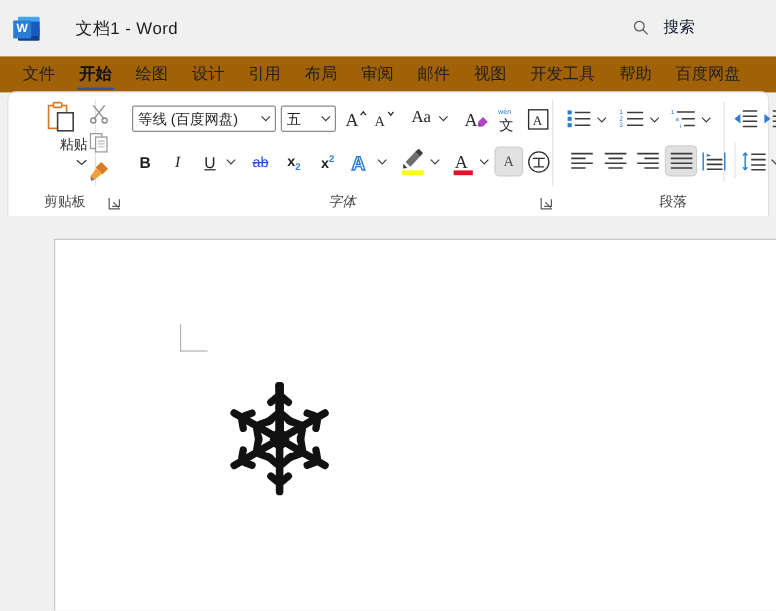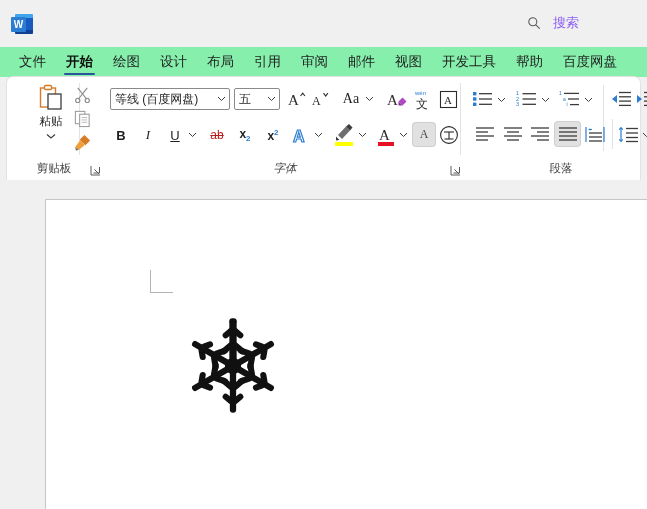--- a/index.html
+++ b/index.html
@@ -34,26 +34,26 @@
     font-family:"Liberation Sans",sans-serif;
   }
   .doc-title{
     margin-left:30px;font-size:14px;color:#1b1b1b;letter-spacing:.4px;white-space:nowrap;
   }
   .search-box{
     position:absolute;left:527px;top:9px;width:120px;height:27px;
     display:flex;align-items:center;
   }
   .search-ico{width:14px;height:14px;flex:0 0 auto;margin-right:12px;}
-  .search-ph{font-size:13px;color:#8b5cf6;}
+  .search-ph{font-size:13px;color:#0f172a;}
 
   
   .tabstrip{
     position:absolute;left:0;top:47px;width:647px;height:30px;
-    background:#86efac;display:flex;align-items:center;
+    background:#a16207;display:flex;align-items:center;
   }
   .tab{
     position:relative;height:30px;line-height:30px;padding:0 9px;margin:0 1px;
     font-size:13.5px;color:#1f1f1f;white-space:nowrap;cursor:default;
   }
   .tab.first{margin-left:10px;}
   .tab.active{font-weight:bold;color:#0f0f0f;}
   .tab.active::after{
     content:"";position:absolute;left:7px;right:7px;bottom:2px;height:2px;background:#2b579a;border-radius:1px;
   }
@@ -67,21 +67,21 @@
   .ribbon-inner{position:absolute;left:0;top:0;right:0;height:103px;}
   .grp-divider{position:absolute;top:6px;width:1px;height:72px;background:#e3e3e3;}
   .grp-label{
     position:absolute;bottom:4px;font-size:11.5px;color:#444;text-align:center;white-space:nowrap;
   }
   .dlg-launcher{
     position:absolute;bottom:7px;width:11px;height:11px;
   }
 
   
-  .cb-paste{position:absolute;left:22px;top:7px;width:44px;text-align:center;}
+  .cb-paste{position:absolute;left:22px;top:7px;width:44px;text-align:right;}
   .cb-paste .ico{display:block;margin:0 auto;}
   .cb-paste .lbl{display:block;font-size:11.5px;color:#1f1f1f;margin-top:1px;line-height:12px;}
   .cb-paste .chev{display:block;margin-top:-1px;}
   .cb-sm{position:absolute;width:22px;height:22px;}
 
   
   .rb{
     position:absolute;display:flex;align-items:center;justify-content:center;
     border-radius:3px;
   }
@@ -119,37 +119,38 @@
 
 <div class="app">
 
   <div class="titlebar">
     <div class="word-logo">
       <div class="lg-back"></div>
       <div class="lg-back2"></div>
       <div class="lg-mid"></div>
       <div class="lg-front">W</div>
     </div>
+    <div class="doc-title">文档1  -  Word</div>
   </div>
 
   <div class="search-box">
     <svg class="search-ico" viewBox="0 0 16 16">
       <circle cx="6.6" cy="6.6" r="4.6" fill="none" stroke="#5a5a5a" stroke-width="1.2"></circle>
       <line x1="10.1" y1="10.1" x2="14.2" y2="14.2" stroke="#5a5a5a" stroke-width="1.2" stroke-linecap="round"></line>
     </svg>
     <span class="search-ph">搜索</span>
   </div>
 
   <div class="tabstrip">
     <div class="tab first">文件</div>
     <div class="tab active">开始</div>
     <div class="tab">绘图</div>
     <div class="tab">设计</div>
+    <div class="tab">引用</div>
     <div class="tab">布局</div>
-    <div class="tab">引用</div>
     <div class="tab">审阅</div>
     <div class="tab">邮件</div>
     <div class="tab">视图</div>
     <div class="tab">开发工具</div>
     <div class="tab">帮助</div>
     <div class="tab">百度网盘</div>
   </div>
 
   <div class="ribbon">
     <div class="ribbon-inner">
@@ -277,21 +278,21 @@
       </div>
       <div class="rb" style="left:157px;top:46px;width:22px;height:24px;">
         <span style="font-size:13px;color:#1f1f1f;text-decoration:underline;">U</span>
       </div>
       <div class="chev-btn" style="left:180px;top:49px;">
         <svg width="9" height="6" viewBox="0 0 9 6">
             <path d="M1 1 L4.5 4.5 L8 1" fill="none" stroke="#3c3c3c" stroke-width="1"></path>
           </svg>
       </div>
       <div class="rb" style="left:198px;top:46px;width:24px;height:24px;">
-        <span style="font-size:12px;color:#b91c1c;text-decoration:line-through;">ab</span>
+        <span style="font-size:12px;color:#1d4ed8;text-decoration:line-through;">ab</span>
       </div>
       <div class="rb" style="left:226px;top:46px;width:24px;height:24px;">
         <span style="font-size:12px;font-weight:bold;color:#1f1f1f;"><span>x</span><sub style="font-size:8px;color:#2b7cd3;">2</sub></span>
       </div>
       <div class="rb" style="left:254px;top:46px;width:24px;height:24px;">
         <span style="font-size:12px;font-weight:bold;color:#1f1f1f;"><span>x</span><sup style="font-size:8px;color:#2b7cd3;">2</sup></span>
       </div>
 
       <div class="rb" style="left:283px;top:46px;width:22px;height:24px;">
         <svg width="20" height="19" viewBox="0 0 20 19">

